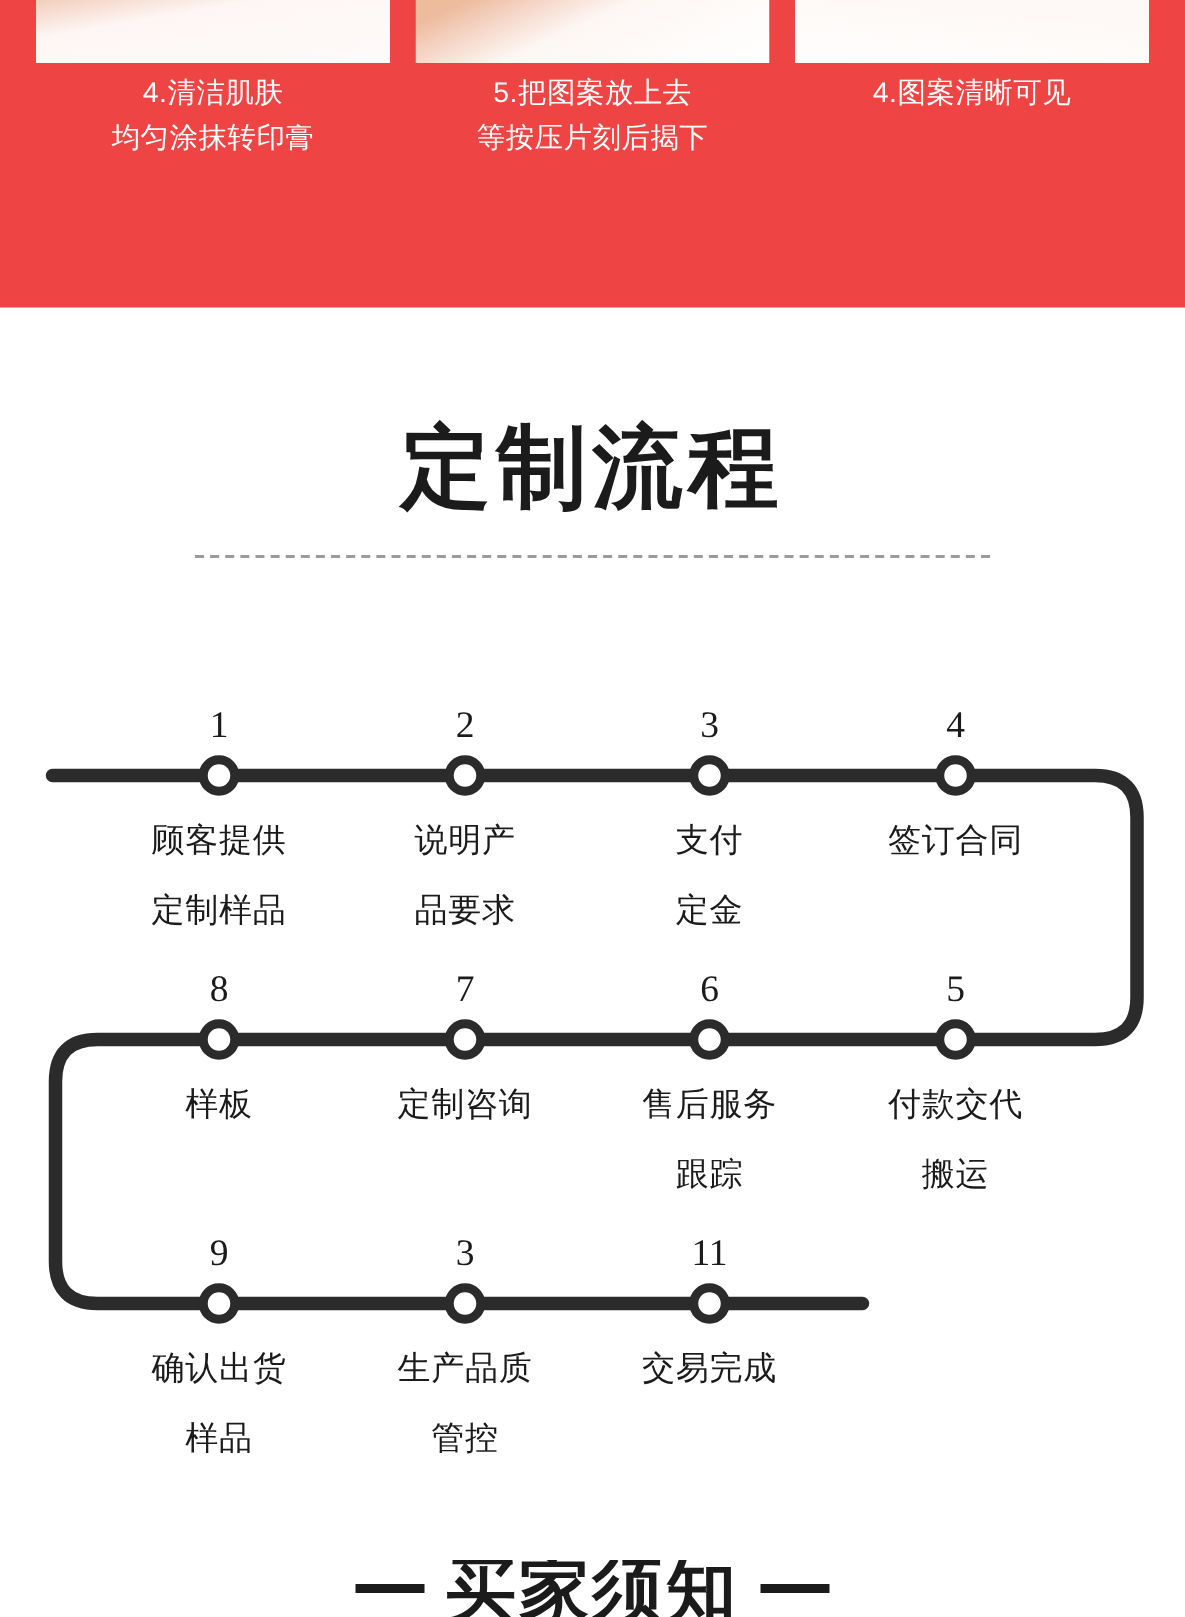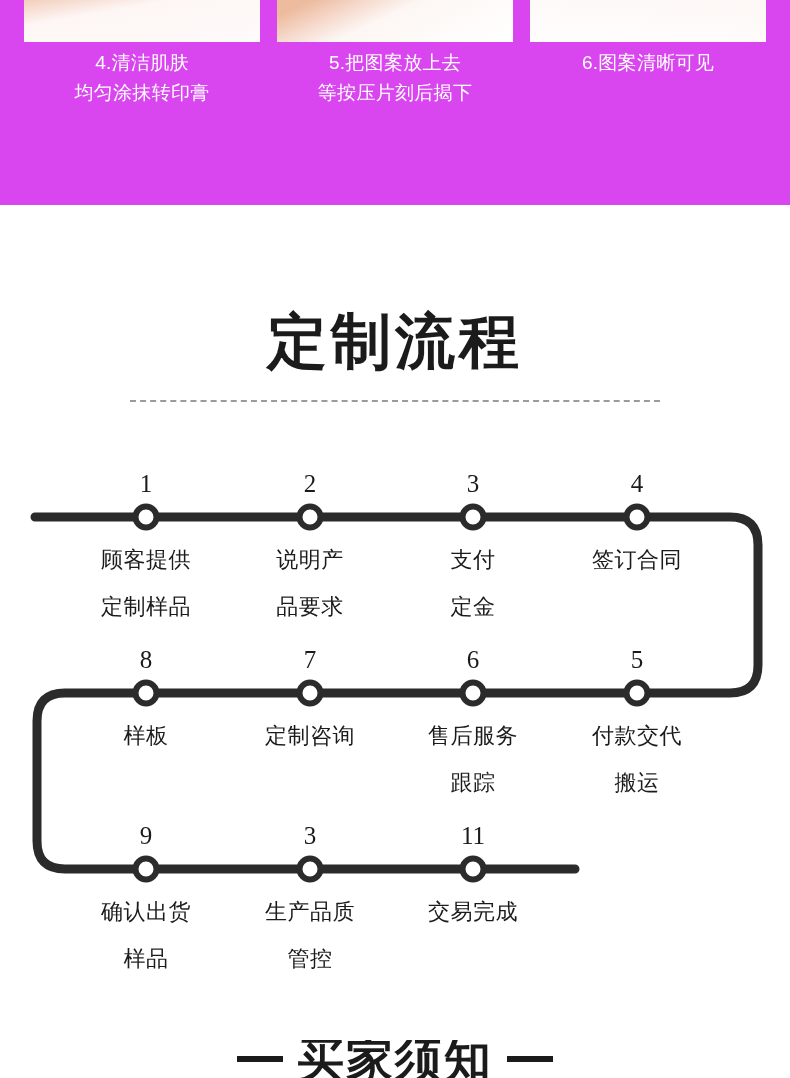--- a/index.html
+++ b/index.html
@@ -15,21 +15,21 @@
     position: relative;
   }
 
   
   .dark-section {
     position: absolute;
     left: 0;
     top: 0;
     width: 790px;
     height: 205px;
-    background: #d946ef;
+    background: #ef4444;
     overflow: hidden;
   }
   .panel-row {
     position: absolute;
     left: 0;
     top: -110px;
     width: 790px;
     height: 152px;
     display: flex;
     justify-content: center;
@@ -82,21 +82,21 @@
   .caption .c-line { display: block; white-space: nowrap; }
 
   
   .title-block {
     position: absolute;
     left: 0;
     top: 205px;
     width: 790px;
   }
   .main-title {
-    margin-top: 107px;
+    margin-top: 77px;
     text-align: center;
     font-size: 60px;
     font-weight: bold;
     color: #1b1b1b;
     letter-spacing: 4px;
     line-height: 1;
   }
   .divider-wrap {
     margin-top: 28px;
     display: flex;
@@ -203,21 +203,21 @@
   <div class="caption-row">
     <div class="caption">
       <span class="c-line">4.清洁肌肤</span>
       <span class="c-line">均匀涂抹转印膏</span>
     </div>
     <div class="caption">
       <span class="c-line">5.把图案放上去</span>
       <span class="c-line">等按压片刻后揭下</span>
     </div>
     <div class="caption">
-      <span class="c-line">6.图案清晰可见</span>
+      <span class="c-line">4.图案清晰可见</span>
     </div>
   </div>
 </div>
 
 <div class="title-block">
   <div class="main-title">定制流程</div>
   <div class="divider-wrap">
     <div class="dashed-divider"></div>
   </div>
 </div>

